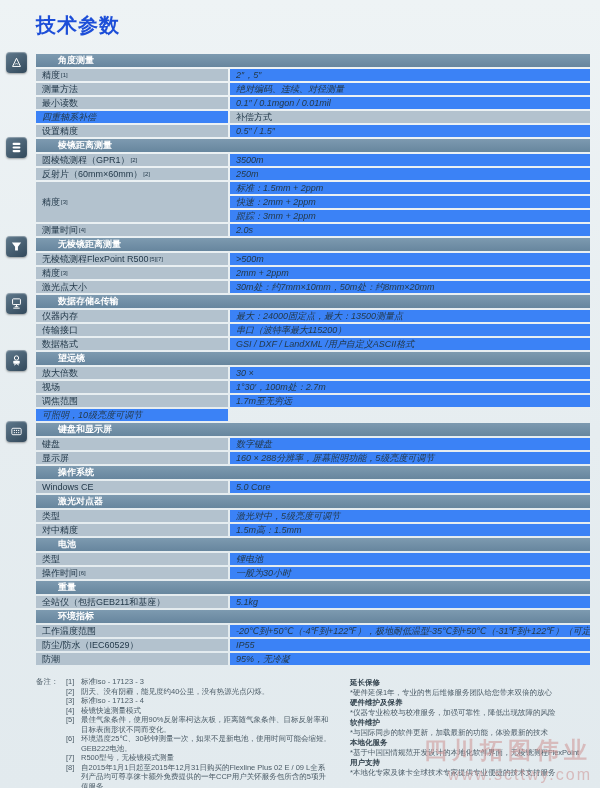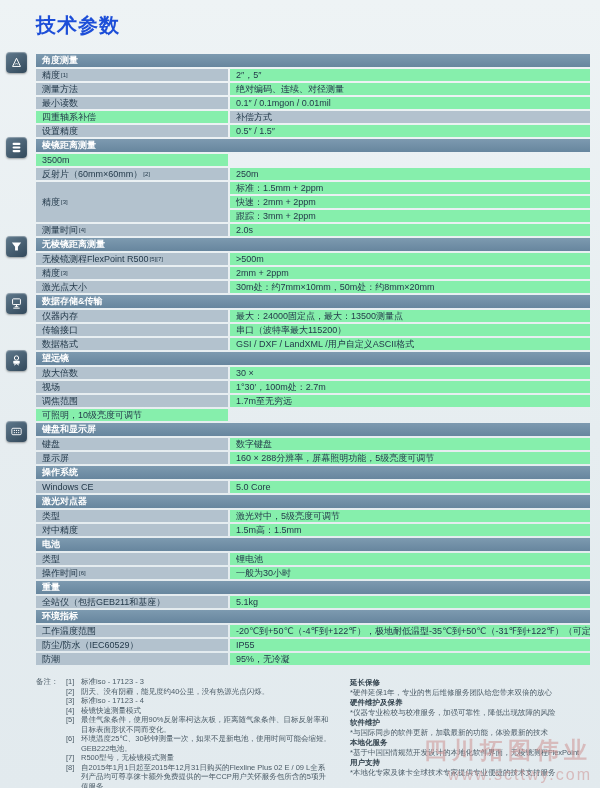--- a/index.html
+++ b/index.html
@@ -8,29 +8,29 @@
     font-family:"Liberation Sans","DejaVu Sans",sans-serif;
     background:linear-gradient(180deg,#eef3f5 0%,#e6edf0 55%,#e2eaee 100%);
     color:#23394a; overflow:hidden; position:relative;
   }
   .page-title { margin:12px 0 0 36px; font-size:20px; font-weight:800; color:#1d4ed8; letter-spacing:1px; }
   .spec-table { position:relative; margin:15px 0 0 36px; width:554px; }
   .sec { position:relative; }
   .sec-head {
     height:13px; background:linear-gradient(180deg,#7d9ab0,#67869e);
     color:#ffffff; font-size:9px; font-weight:bold;
-    display:flex; align-items:center; padding-left:6px; margin-bottom:2px;
+    display:flex; align-items:center; padding-left:22px; margin-bottom:2px;
   }
   .row { display:grid; grid-template-columns:192px 1fr; gap:2px; margin-bottom:2px; }
   .cell {
     font-size:9px; line-height:10px; display:flex; align-items:center;
     padding:0 6px; height:12px; white-space:nowrap; overflow:hidden;
   }
   .cell.label { background:#b3c2ce; }
-  .cell.value { background:#86efac; }
+  .cell.value { background:#3b82f6;font-style:italic; }
   .group .cell.label { height:auto; }
   .vstack { display:flex; flex-direction:column; gap:2px; }
   .vstack .cell { height:12px; }
   sup { font-size:6px; line-height:6px; vertical-align:4px; margin-left:1px; }
   .icon-box {
     position:absolute; left:-30px; top:-2px; width:21px; height:21px;
     border-radius:4px; background:linear-gradient(145deg,#60798c,#32495b);
     box-shadow:0 1px 2px rgba(0,0,0,.35), inset 0 1px 1px rgba(255,255,255,.35);
     display:flex; align-items:center; justify-content:center;
   }
@@ -108,20 +108,24 @@
       <svg viewBox="0 0 21 21">
           <rect x="5" y="4" width="11" height="3" rx="1.5" fill="#fff"></rect>
           <rect x="5" y="9" width="11" height="3" rx="1.5" fill="#fff"></rect>
           <rect x="5" y="14" width="11" height="3" rx="1.5" fill="#fff"></rect>
         </svg>
     </div>
     <div class="sec-head">
         <span>棱镜距离测量</span>
       </div>
     <div class="row">
+      <div class="cell label">
+          <span>圆棱镜测程（GPR1）</span>
+          <sup>[2]</sup>
+        </div>
       <div class="cell value">3500m</div>
     </div>
     <div class="row">
       <div class="cell label">
           <span>反射片（60mm×60mm）</span>
           <sup>[2]</sup>
         </div>
       <div class="cell value">250m</div>
     </div>
     <div class="row group">

